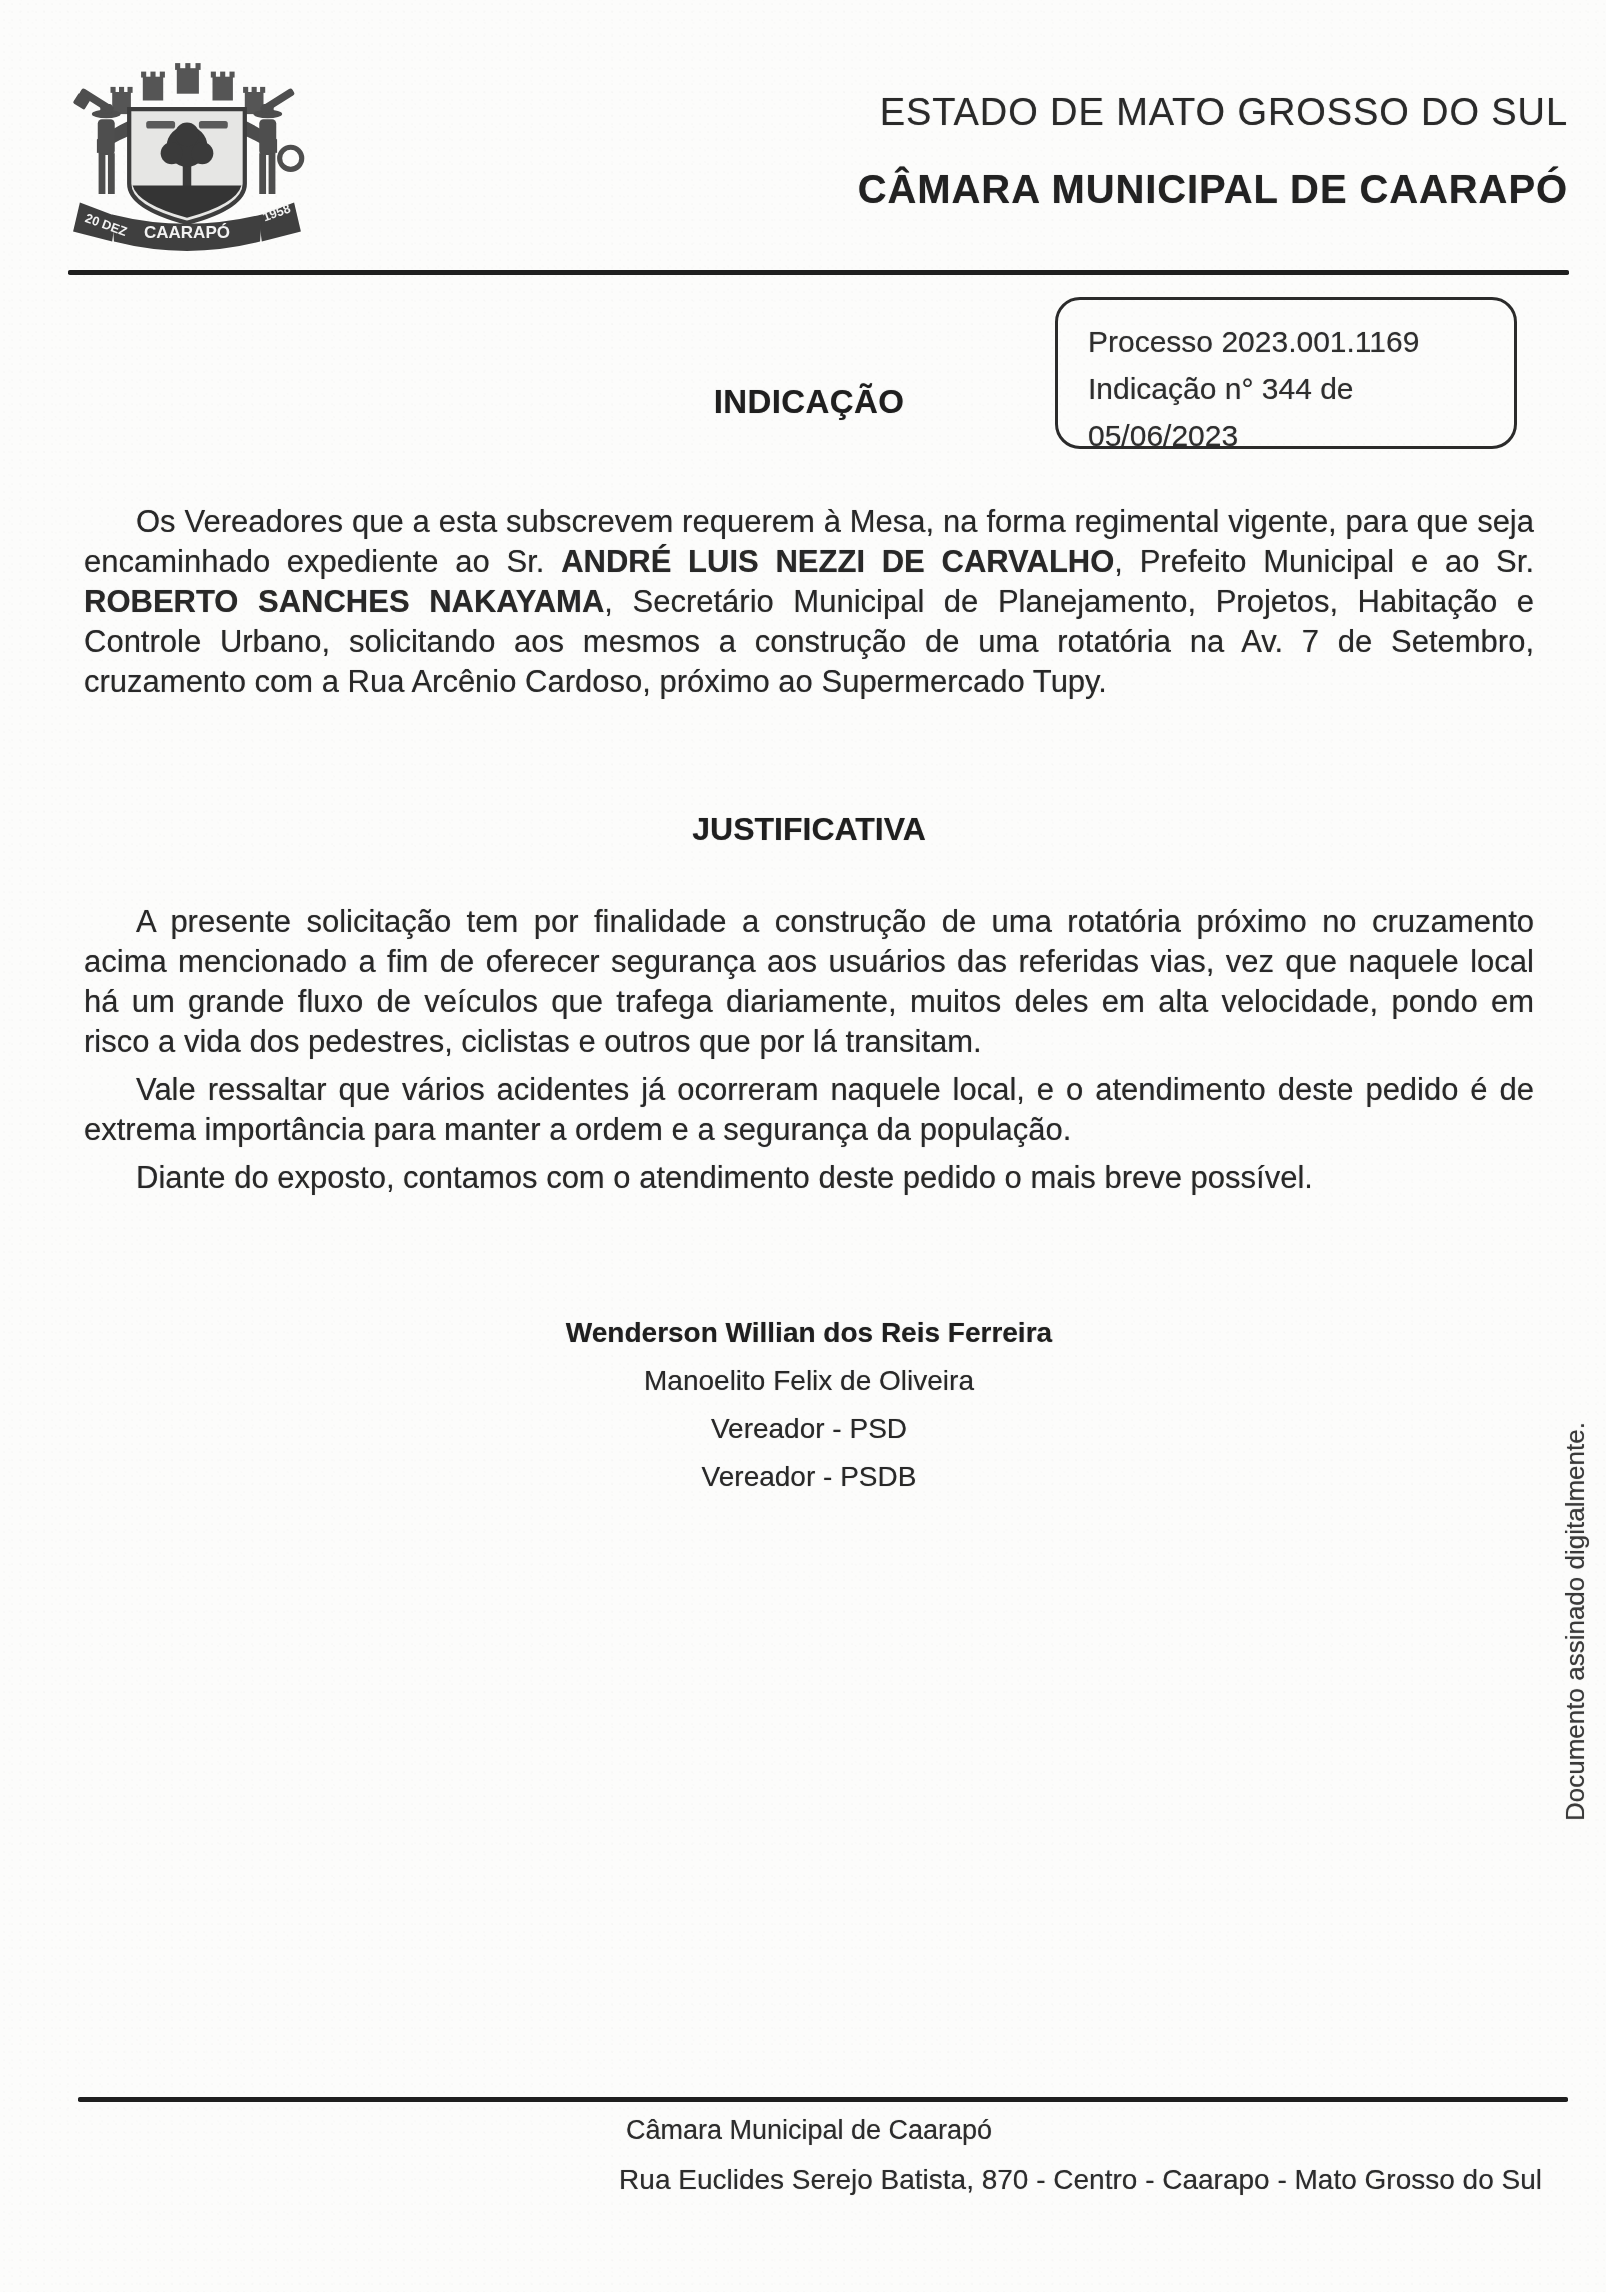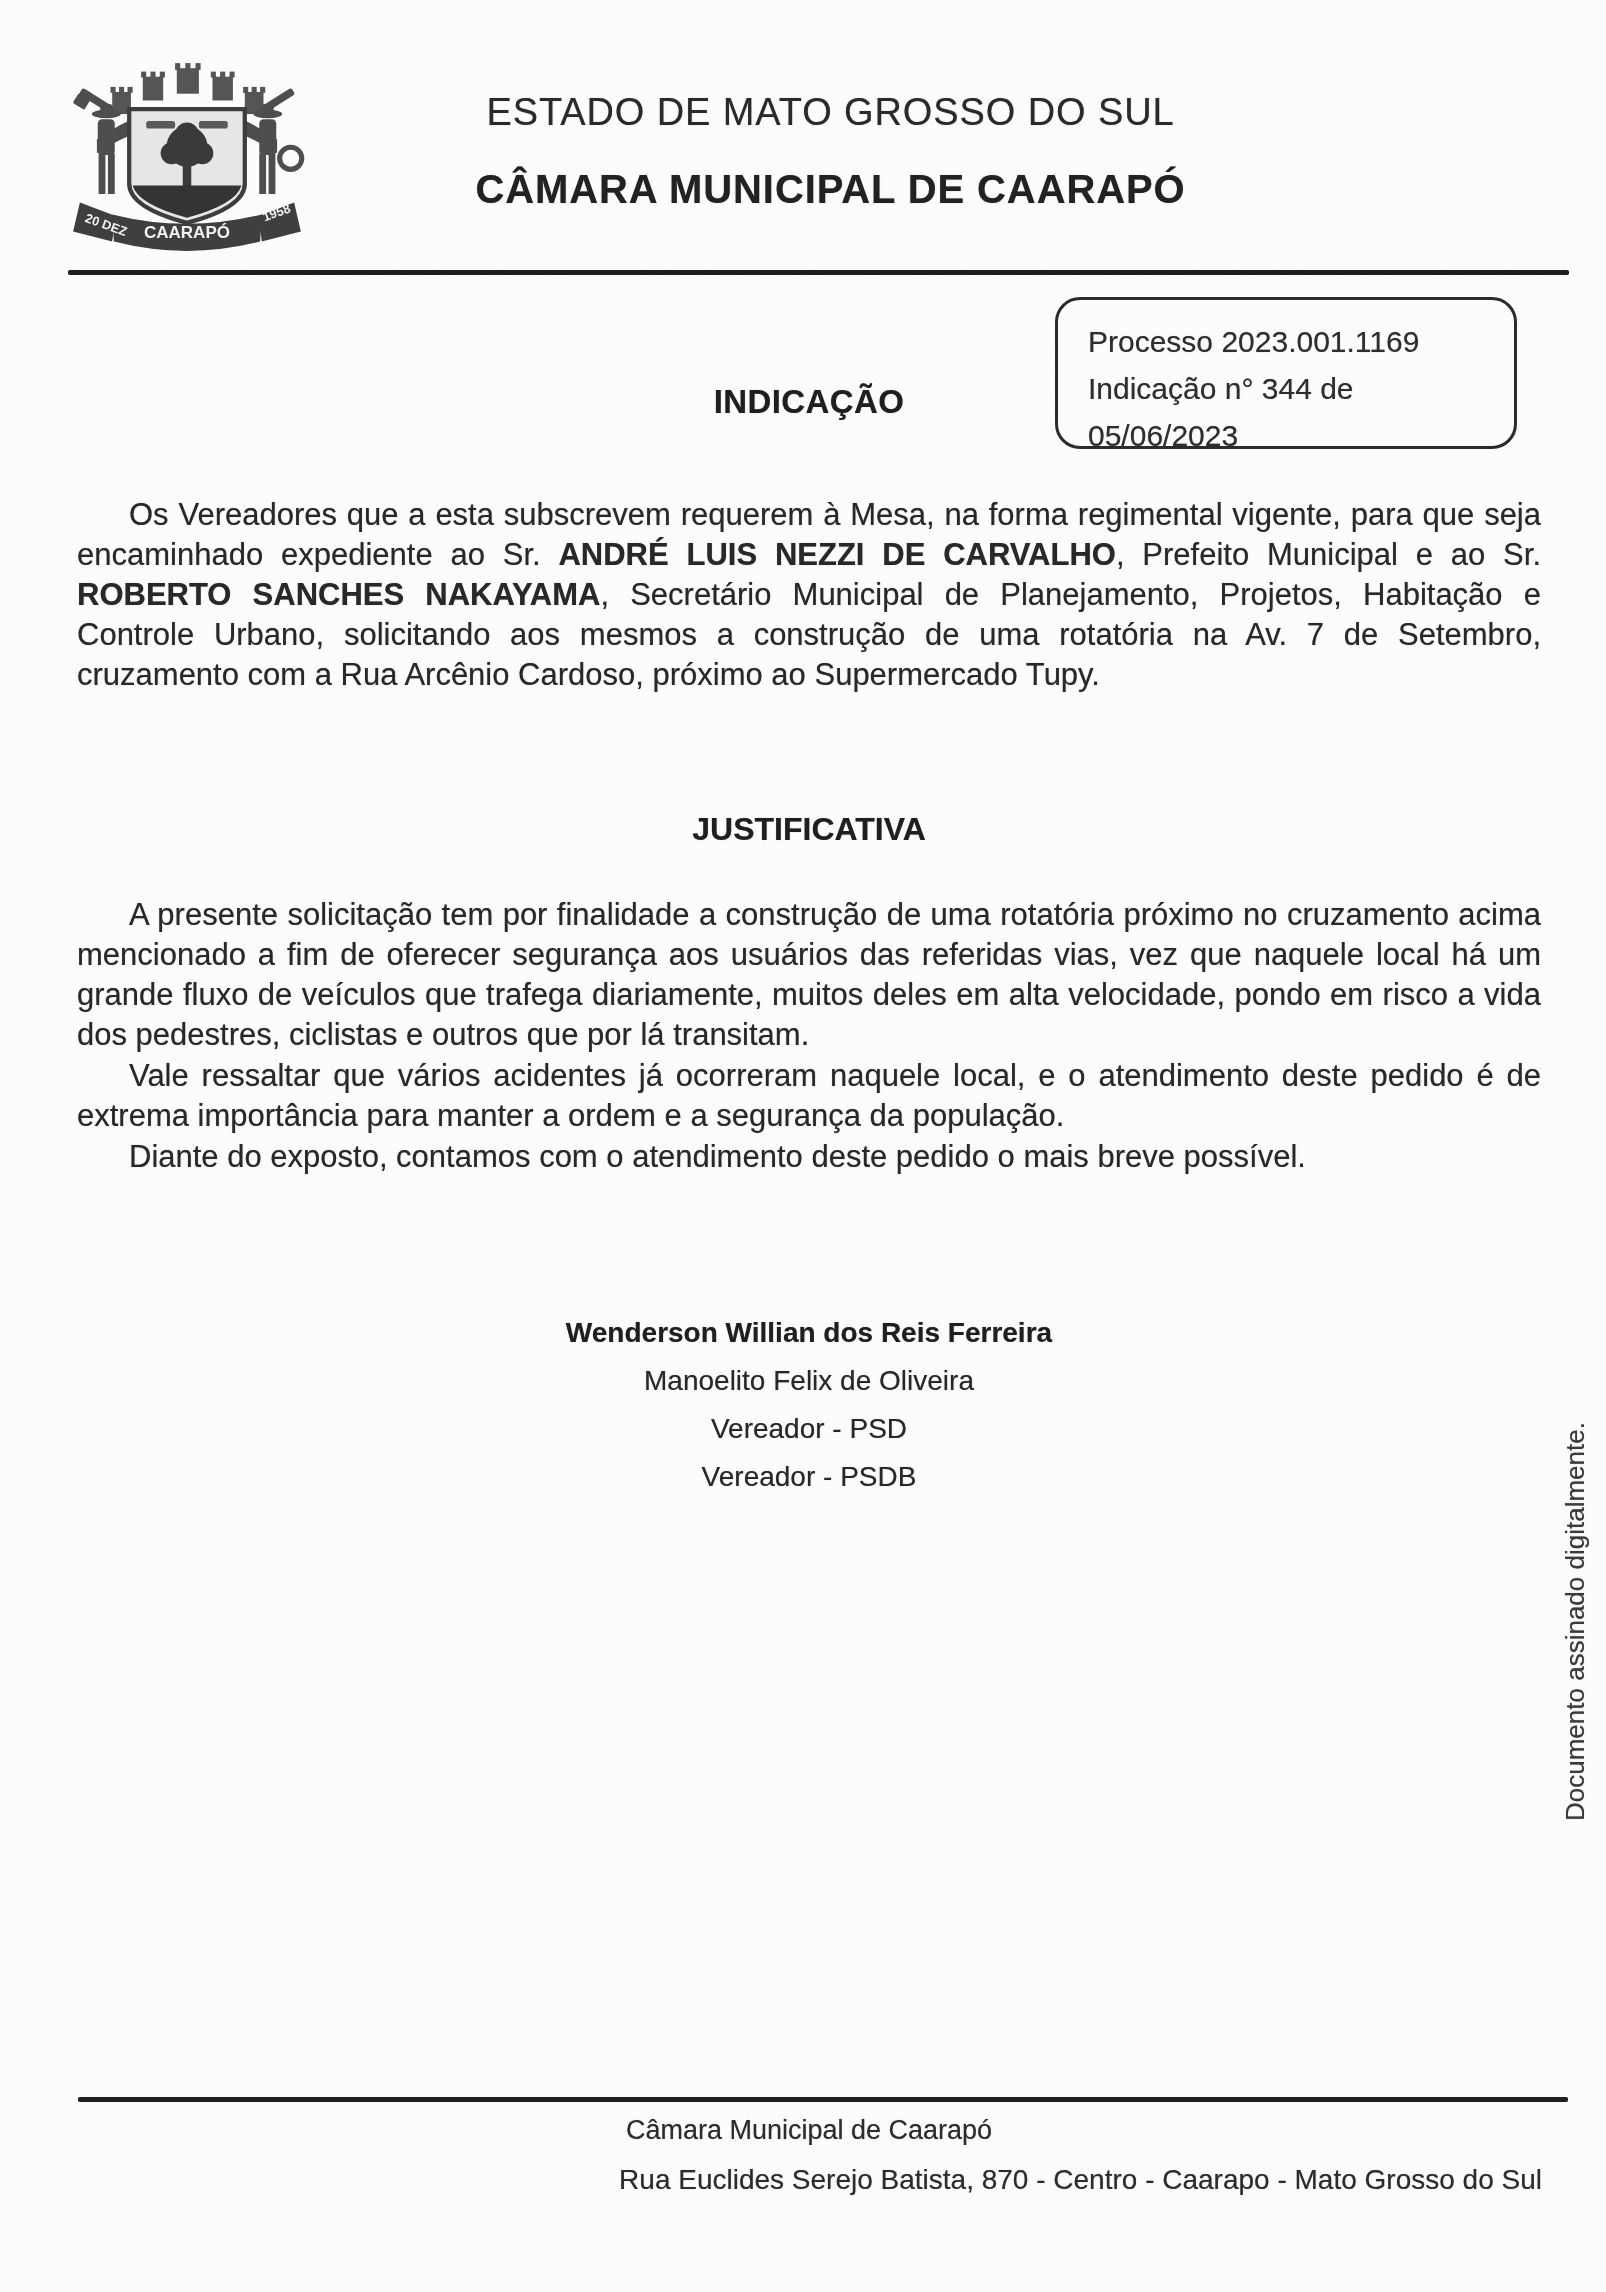--- a/index.html
+++ b/index.html
@@ -17,21 +17,21 @@
       radial-gradient(rgba(60,60,60,.016) 0.9px, transparent 1.3px),
       radial-gradient(rgba(60,60,60,.012) 0.9px, transparent 1.3px);
     background-size:8px 8px,11.6px 11.6px;
     background-position:0 0,3.6px 5.4px;
     color:#262626;
   }
   .fuzz{ text-shadow:0 0 0.9px rgba(45,45,45,.55); }
 
   
   .crest{ position:absolute; left:68px; top:56px; width:238px; height:208px; }
-  .hdr{ position:absolute; left:78px; width:1505px; text-align:center; }
+  .hdr{ position:absolute; left:63px; width:1505px; text-align:right; }
   .hdr-state{ top:91px; font-size:38px; letter-spacing:0.9px; color:#2a2a2a; }
   .hdr-chamber{ top:167px; font-size:40px; font-weight:bold; letter-spacing:0.9px; color:#222; }
   .rule{ position:absolute; height:4.5px; background:#1f1f1f; border-radius:1.8px; }
   .rule-top{ left:68px; top:270px; width:1501px; }
   .rule-bottom{ left:78px; top:2097px; width:1490px; }
 
   
   .stamp{
     position:absolute; left:1055px; top:297px; width:462px; height:152px;
     border:3.1px solid #2b2b2b; border-radius:25px;
@@ -39,21 +39,21 @@
     font-size:30px; line-height:47px; color:#2e2e2e;
   }
 
   .doc-title{
     position:absolute; left:76px; top:383px; width:1466px;
     text-align:center; font-size:33px; font-weight:bold; letter-spacing:0.4px; color:#1f1f1f;
   }
 
   
   .bodycol{ position:absolute; left:76px; width:1466px; font-size:31px; line-height:40px; color:#282828; }
-  .bodycol p{ margin:1px; text-align:justify; text-indent:52px; }
+  .bodycol p{ margin:8px; text-align:justify; text-indent:52px; }
   .p1{ top:494px; }
   .just-title{ position:absolute; left:76px; top:811px; width:1466px; text-align:center;
     font-size:32px; font-weight:bold; color:#1f1f1f; }
   .pblock{ top:894px; }
   .dateline{ position:absolute; left:76px; top:1245px; width:1466px; text-align:center;
     font-size:31px; color:#282828; }
 
   
   .sigs{ position:absolute; left:76px; top:1309px; width:1466px; text-align:center;
     font-size:28px; line-height:48px; color:#282828; }

